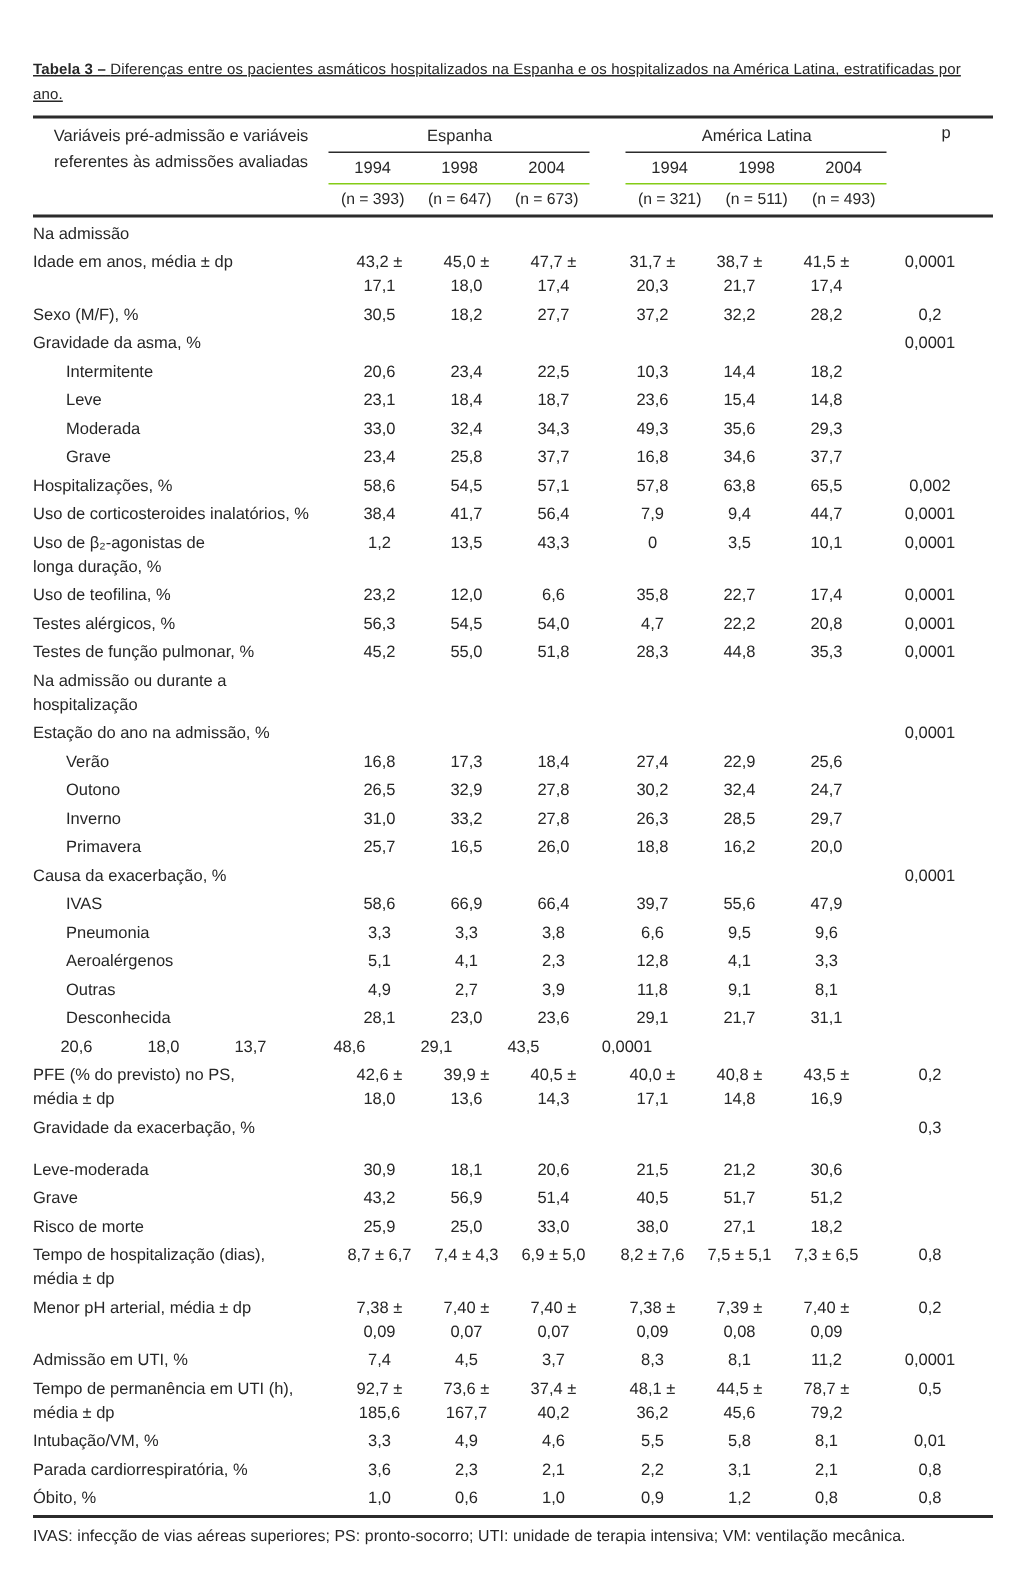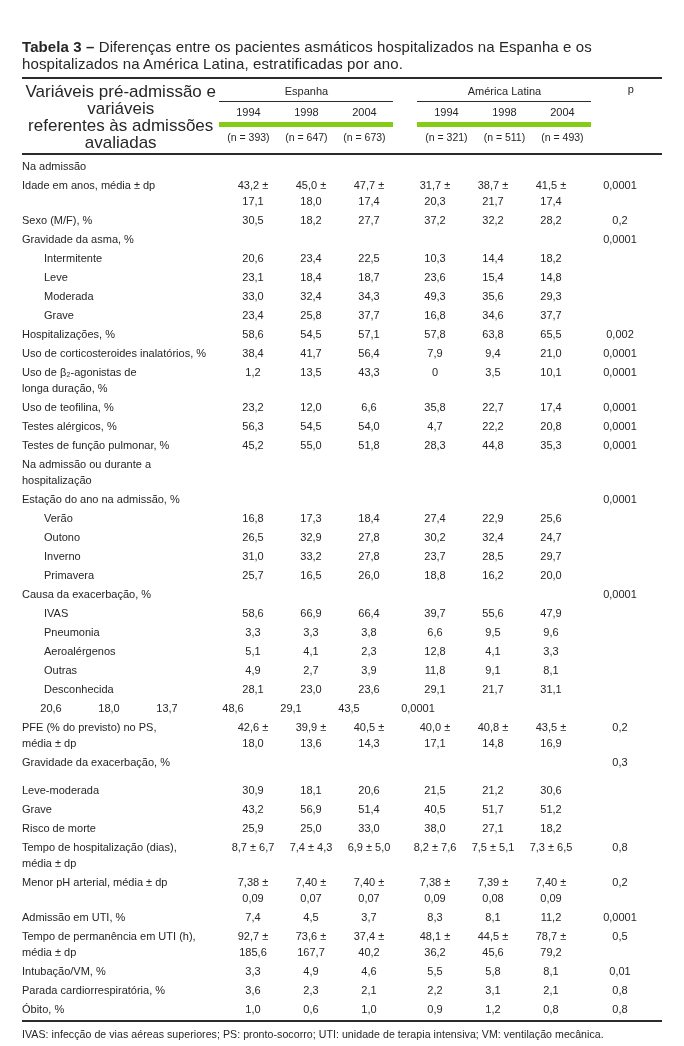--- a/index.html
+++ b/index.html
@@ -4,38 +4,38 @@
 <style>
   * { margin:0; padding:0; box-sizing:border-box; }
   html,body { background:#ffffff; }
   body {
     width:684px; height:1046px; overflow:hidden;
     font-family:"Liberation Sans","DejaVu Sans",sans-serif;
     color:#262626;
     padding:38px 22px 0 22px;
     position:relative;
   }
-  .title { font-size:15px; line-height:17px; letter-spacing:.1px; }
+  .title { font-size:10px; line-height:17px; letter-spacing:.1px;text-decoration:underline; }
   .title b { font-weight:bold; }
   .rule-heavy { border-top:2px solid #2b2b2b; margin-top:5px; }
 
   
   .thead { display:flex; align-items:stretch; border-bottom:2px solid #2b2b2b; padding-bottom:2px; }
   .stub {
     width:202px; text-align:center; white-space:pre-line;
-    font-size:17px; line-height:17px; padding-top:4px;
+    font-size:11px; line-height:17px; padding-top:4px;
   }
   .grp-wrap { display:flex; gap:24px; }
   .grp { width:174px; }
   .grp-label {
     text-align:center; font-size:11px; line-height:16px; padding-top:4px; padding-bottom:2px;
     border-bottom:1px solid #2b2b2b;
   }
   .yrs, .ns { display:flex; }
-  .yrs { border-bottom:5px solid #84cc16; }
+  .yrs { border-bottom:1px solid #84cc16; }
   .yrs span { width:58px; text-align:center; font-size:11px; line-height:16px; padding:2px 0 2px 0; }
   .ns span { width:58px; text-align:center; font-size:10.5px; line-height:15px; padding-top:3px; white-space:nowrap; }
   .phead { width:64px; text-align:center; font-size:11px; padding-top:4px; margin-left:8px; }
 
   
   .rows { padding-top:3px; }
   .tr { display:flex; align-items:flex-start; margin-bottom:3px; }
   .td { white-space:pre-line; font-size:11px; line-height:16px; }
   .td.label { width:202px; padding-right:4px; }
   .tr.indent .td.label { padding-left:22px; }
@@ -229,21 +229,21 @@
     <div class="tr data">
     <div class="td label">Uso de corticosteroides inalatórios, %</div>
     <div class="vgrp1">
       <div class="td val">38,4</div>
       <div class="td val">41,7</div>
       <div class="td val">56,4</div>
     </div>
     <div class="vgrp2">
       <div class="td val">7,9</div>
       <div class="td val">9,4</div>
-      <div class="td val">21,0</div>
+      <div class="td val">44,7</div>
     </div>
     <div class="td pval">0,0001</div>
   </div>
     <div class="tr data">
     <div class="td label">Uso de β₂-agonistas de
 longa duração, %</div>
     <div class="vgrp1">
       <div class="td val">1,2</div>
       <div class="td val">13,5</div>
       <div class="td val">43,3</div>
@@ -354,21 +354,21 @@
     <div class="td pval"></div>
   </div>
     <div class="tr indent">
     <div class="td label">Inverno</div>
     <div class="vgrp1">
       <div class="td val">31,0</div>
       <div class="td val">33,2</div>
       <div class="td val">27,8</div>
     </div>
     <div class="vgrp2">
-      <div class="td val">23,7</div>
+      <div class="td val">26,3</div>
       <div class="td val">28,5</div>
       <div class="td val">29,7</div>
     </div>
     <div class="td pval"></div>
   </div>
     <div class="tr indent">
     <div class="td label">Primavera</div>
     <div class="vgrp1">
       <div class="td val">25,7</div>
       <div class="td val">16,5</div>

